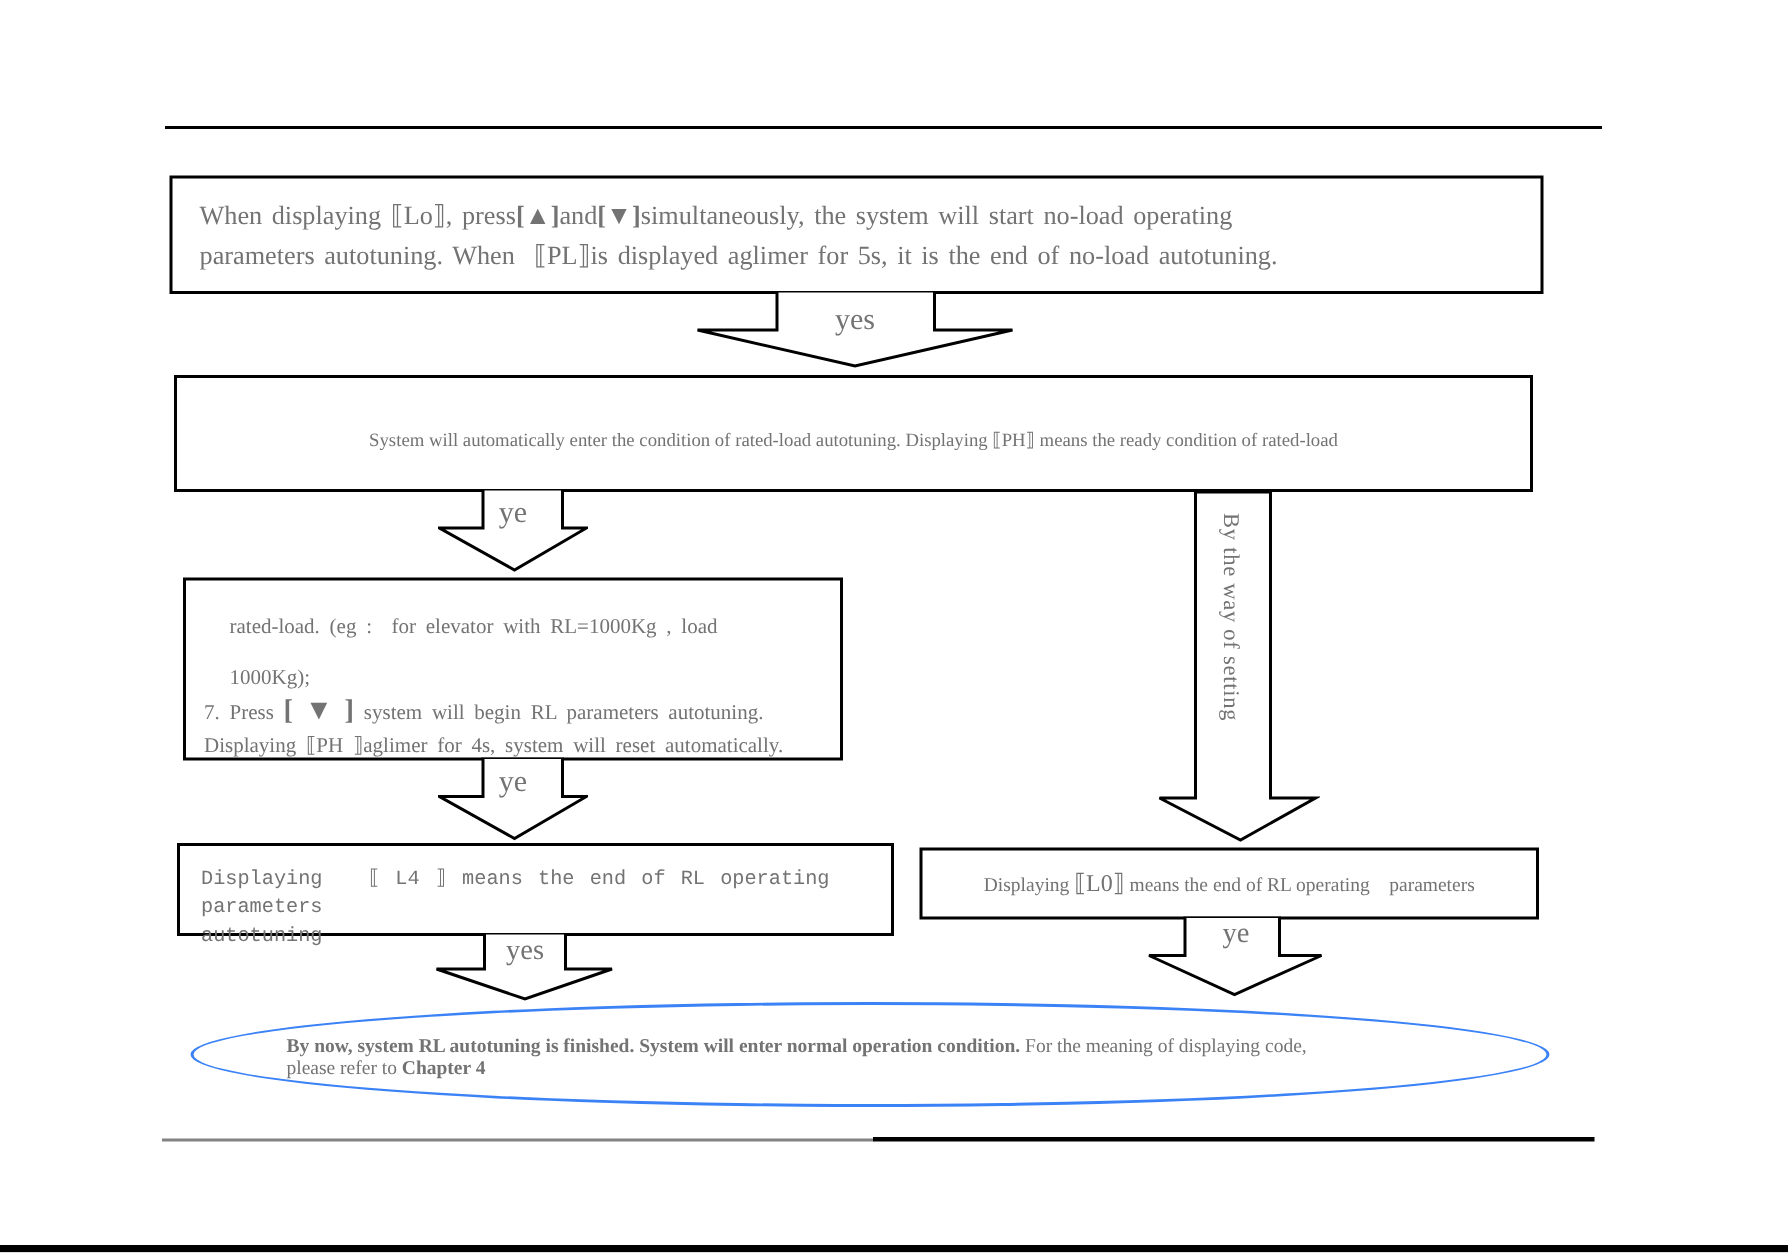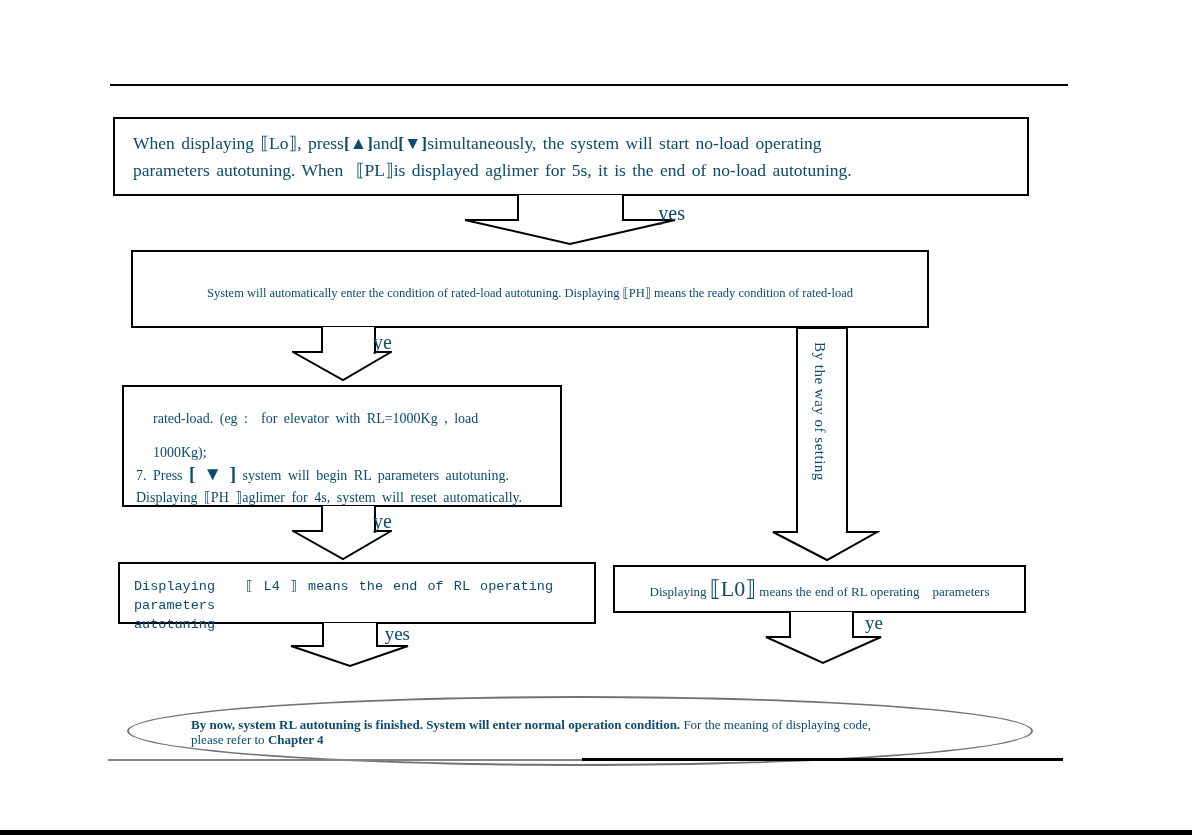--- a/index.html
+++ b/index.html
@@ -1,41 +1,41 @@
 <!DOCTYPE html>
 <html><head>
 <meta charset="utf-8">
 <style>
   html,body{margin:0;padding:0;background:#fff;}
   #page{position:relative;width:1192px;height:835px;background:#ffffff;overflow:hidden;
-        font-family:"Liberation Serif","DejaVu Serif",serif;color:#0c4a6e;}
+        font-family:"Liberation Serif","DejaVu Serif",serif;color:#737373;}
   .rule{position:absolute;background:#000;}
   .fbox{position:absolute;border:2px solid #000;background:#fff;box-sizing:border-box;}
   .tline{white-space:pre-wrap;}
   .tline.indent{padding-left:17px;margin-top:12px;}
   .seg.bold{font-weight:bold;}
   .seg.big{font-weight:bold;font-size:19px;}
   .seg.key{font-weight:bold;}
   #box1{left:113px;top:117px;width:916px;height:79px;font-size:17.5px;line-height:27px;
         padding:11px 16px 0 18px;word-spacing:2px;}
-  #box2{left:131px;top:250px;width:798px;height:78px;display:flex;align-items:center;
+  #box2{left:116px;top:250px;width:906px;height:78px;display:flex;align-items:center;
         justify-content:center;font-size:12.5px;padding-top:8px;}
   #box3{left:122px;top:385px;width:440px;height:122px;font-size:14px;line-height:21.5px;
         padding:9px 6px 0 12px;word-spacing:3px;}
   #box4{left:118px;top:562px;width:478px;height:62px;font-size:13.5px;line-height:19px;
         padding:13px 10px 0 14px;word-spacing:2px;font-family:Liberation Mono, monospace;}
   #box5{left:613px;top:565px;width:413px;height:48px;display:flex;align-items:center;
         justify-content:center;font-size:13px;}
-  #box5 .seg.big{font-weight:normal;font-size:22px;}
-  #ellipse{left:127px;top:696px;width:906px;height:70px;border:2px solid #737373;
+  #box5 .seg.big{font-weight:normal;font-size:16px;}
+  #ellipse{left:127px;top:668px;width:906px;height:70px;border:2px solid #3b82f6;
            border-radius:50%;position:absolute;background:#fff;box-sizing:border-box;}
   #ellipse-text{position:absolute;left:62px;top:19px;width:800px;font-size:13px;line-height:15px;}
   .barrow{position:absolute;}
   .barrow svg{display:block;}
-  .arrow-label{position:absolute;left:0;right:0;text-align:right;font-size:20px;}
+  .arrow-label{position:absolute;left:0;right:0;text-align:center;font-size:20px;}
   #arrow1-label{top:8px;}
   #arrow2-label,#arrow3-label{top:5px;}
   #arrow4-label,#arrow5-label{top:1px;font-size:19px;}
   #long-arrow-label{position:absolute;left:41px;top:14px;writing-mode:vertical-rl;
                     font-size:15px;letter-spacing:0.5px;}
 </style>
 </head>
 <body>
 
 <div id="page">

